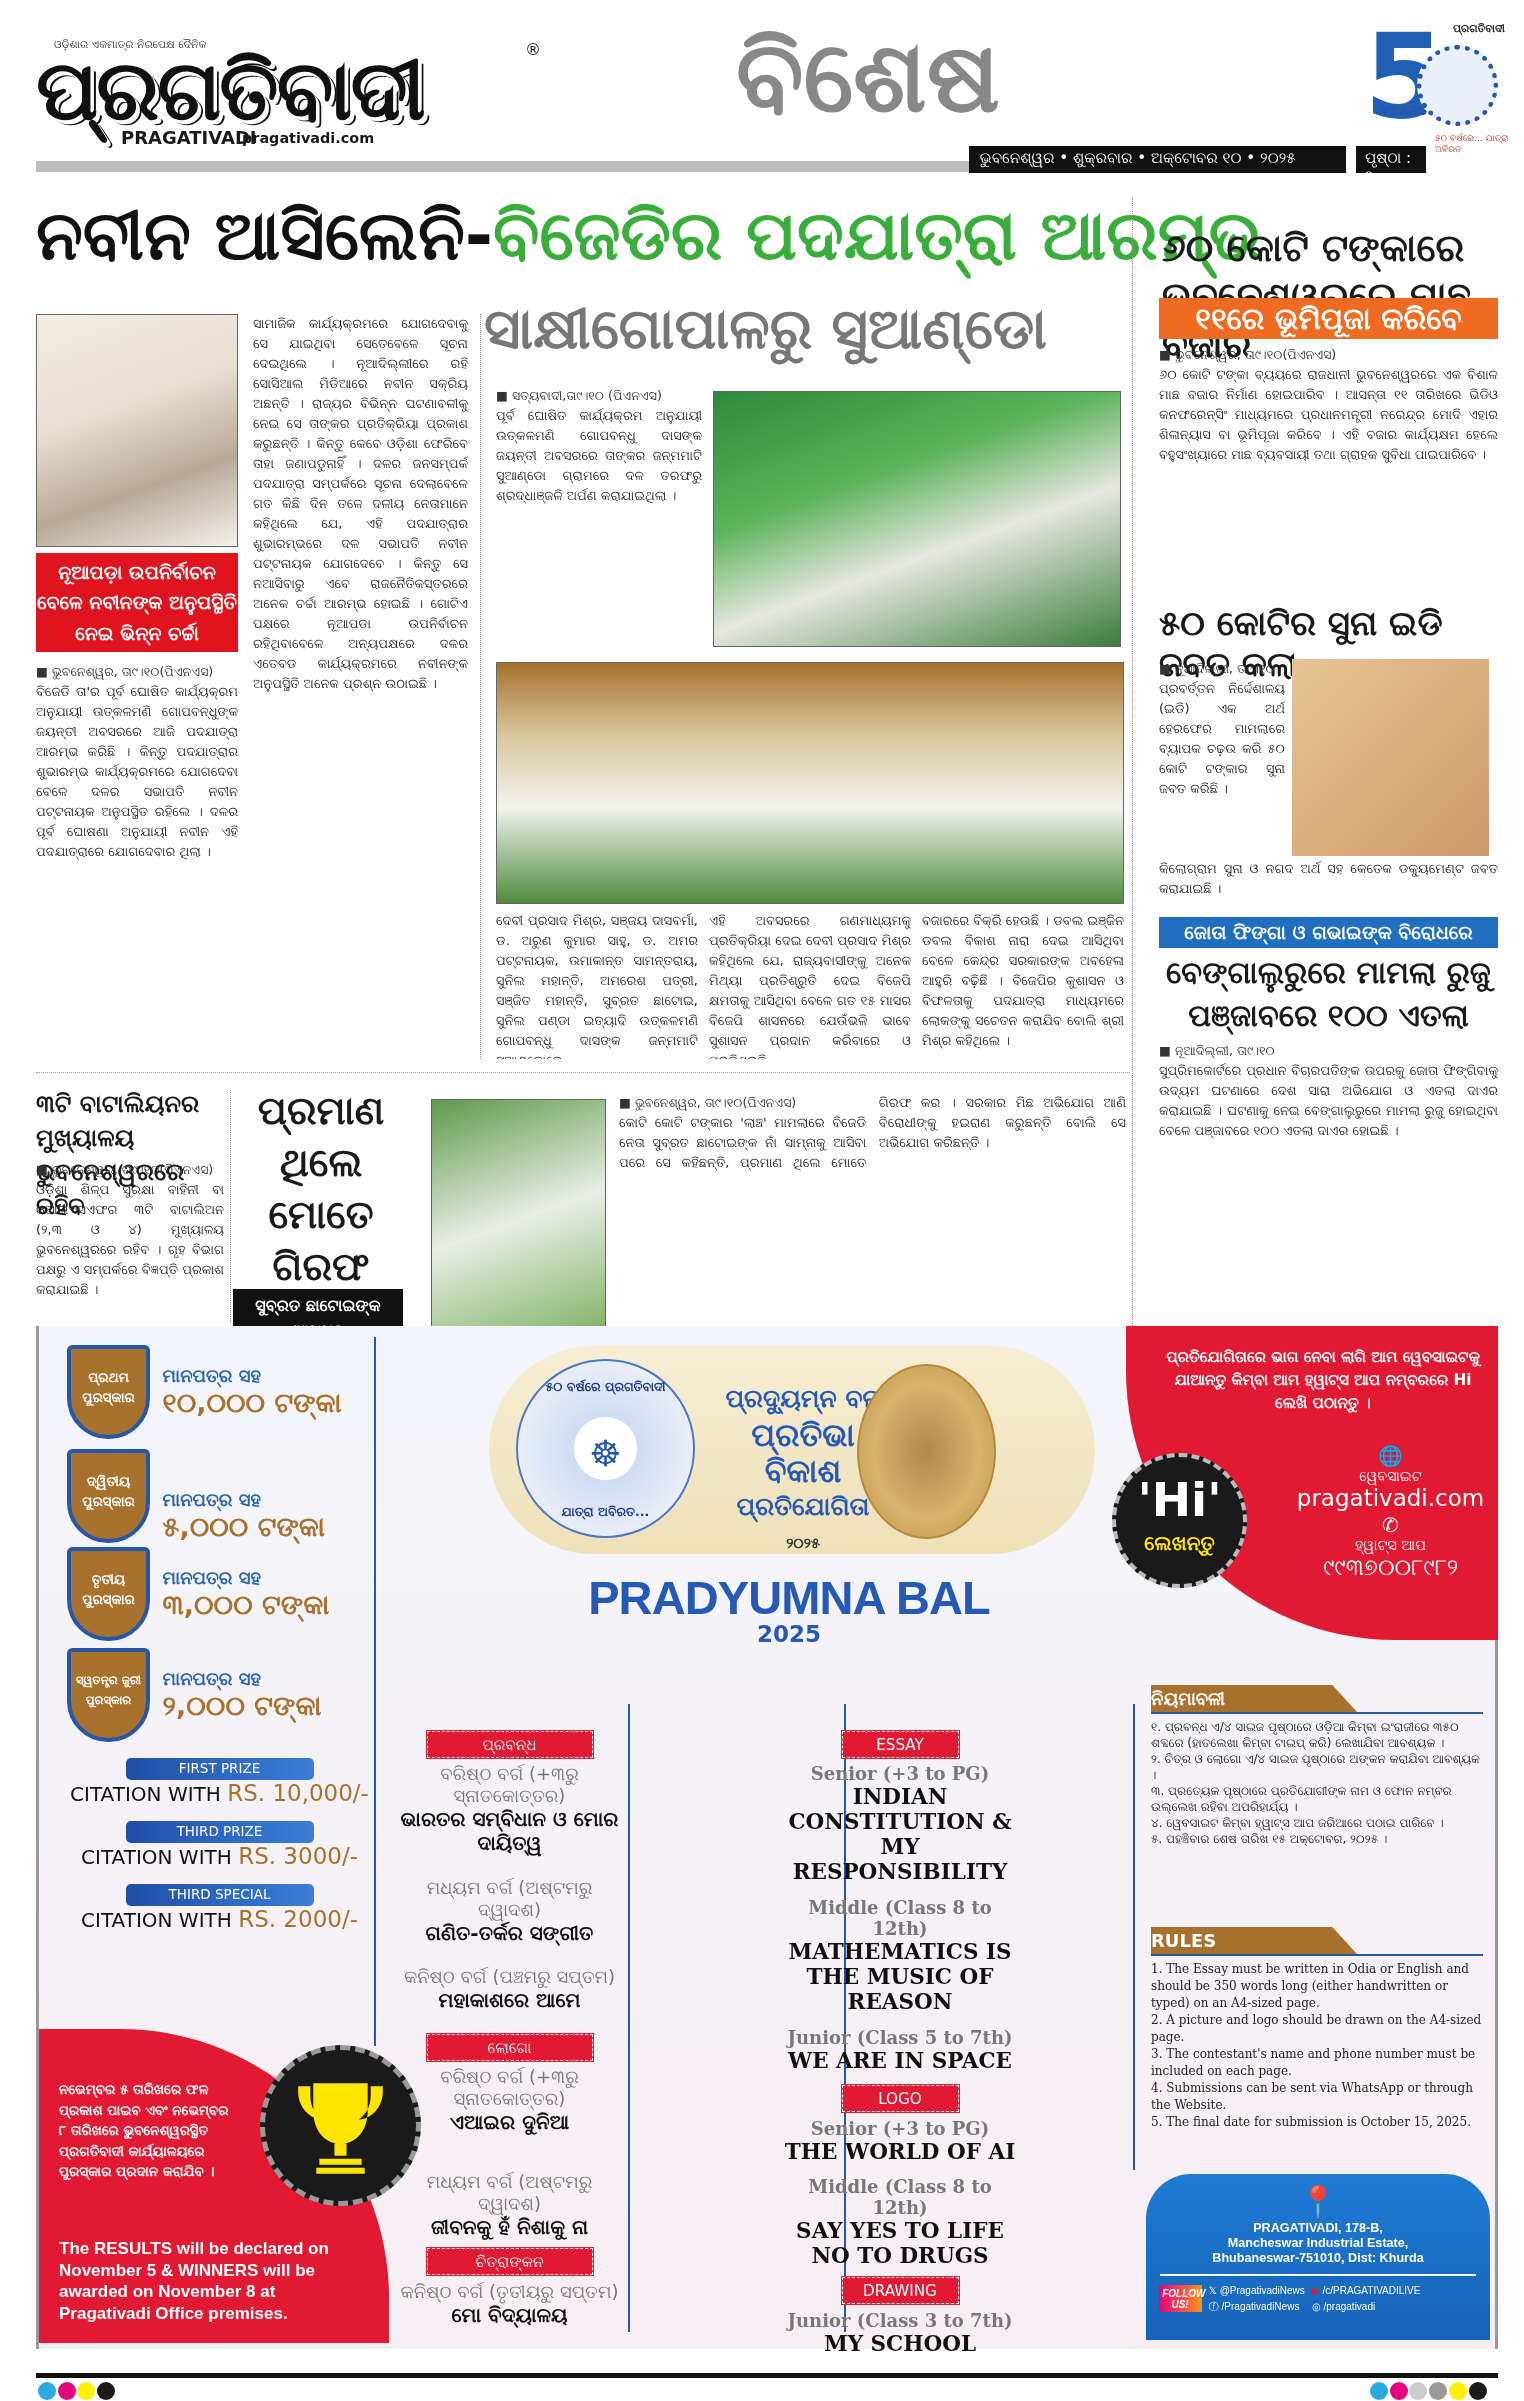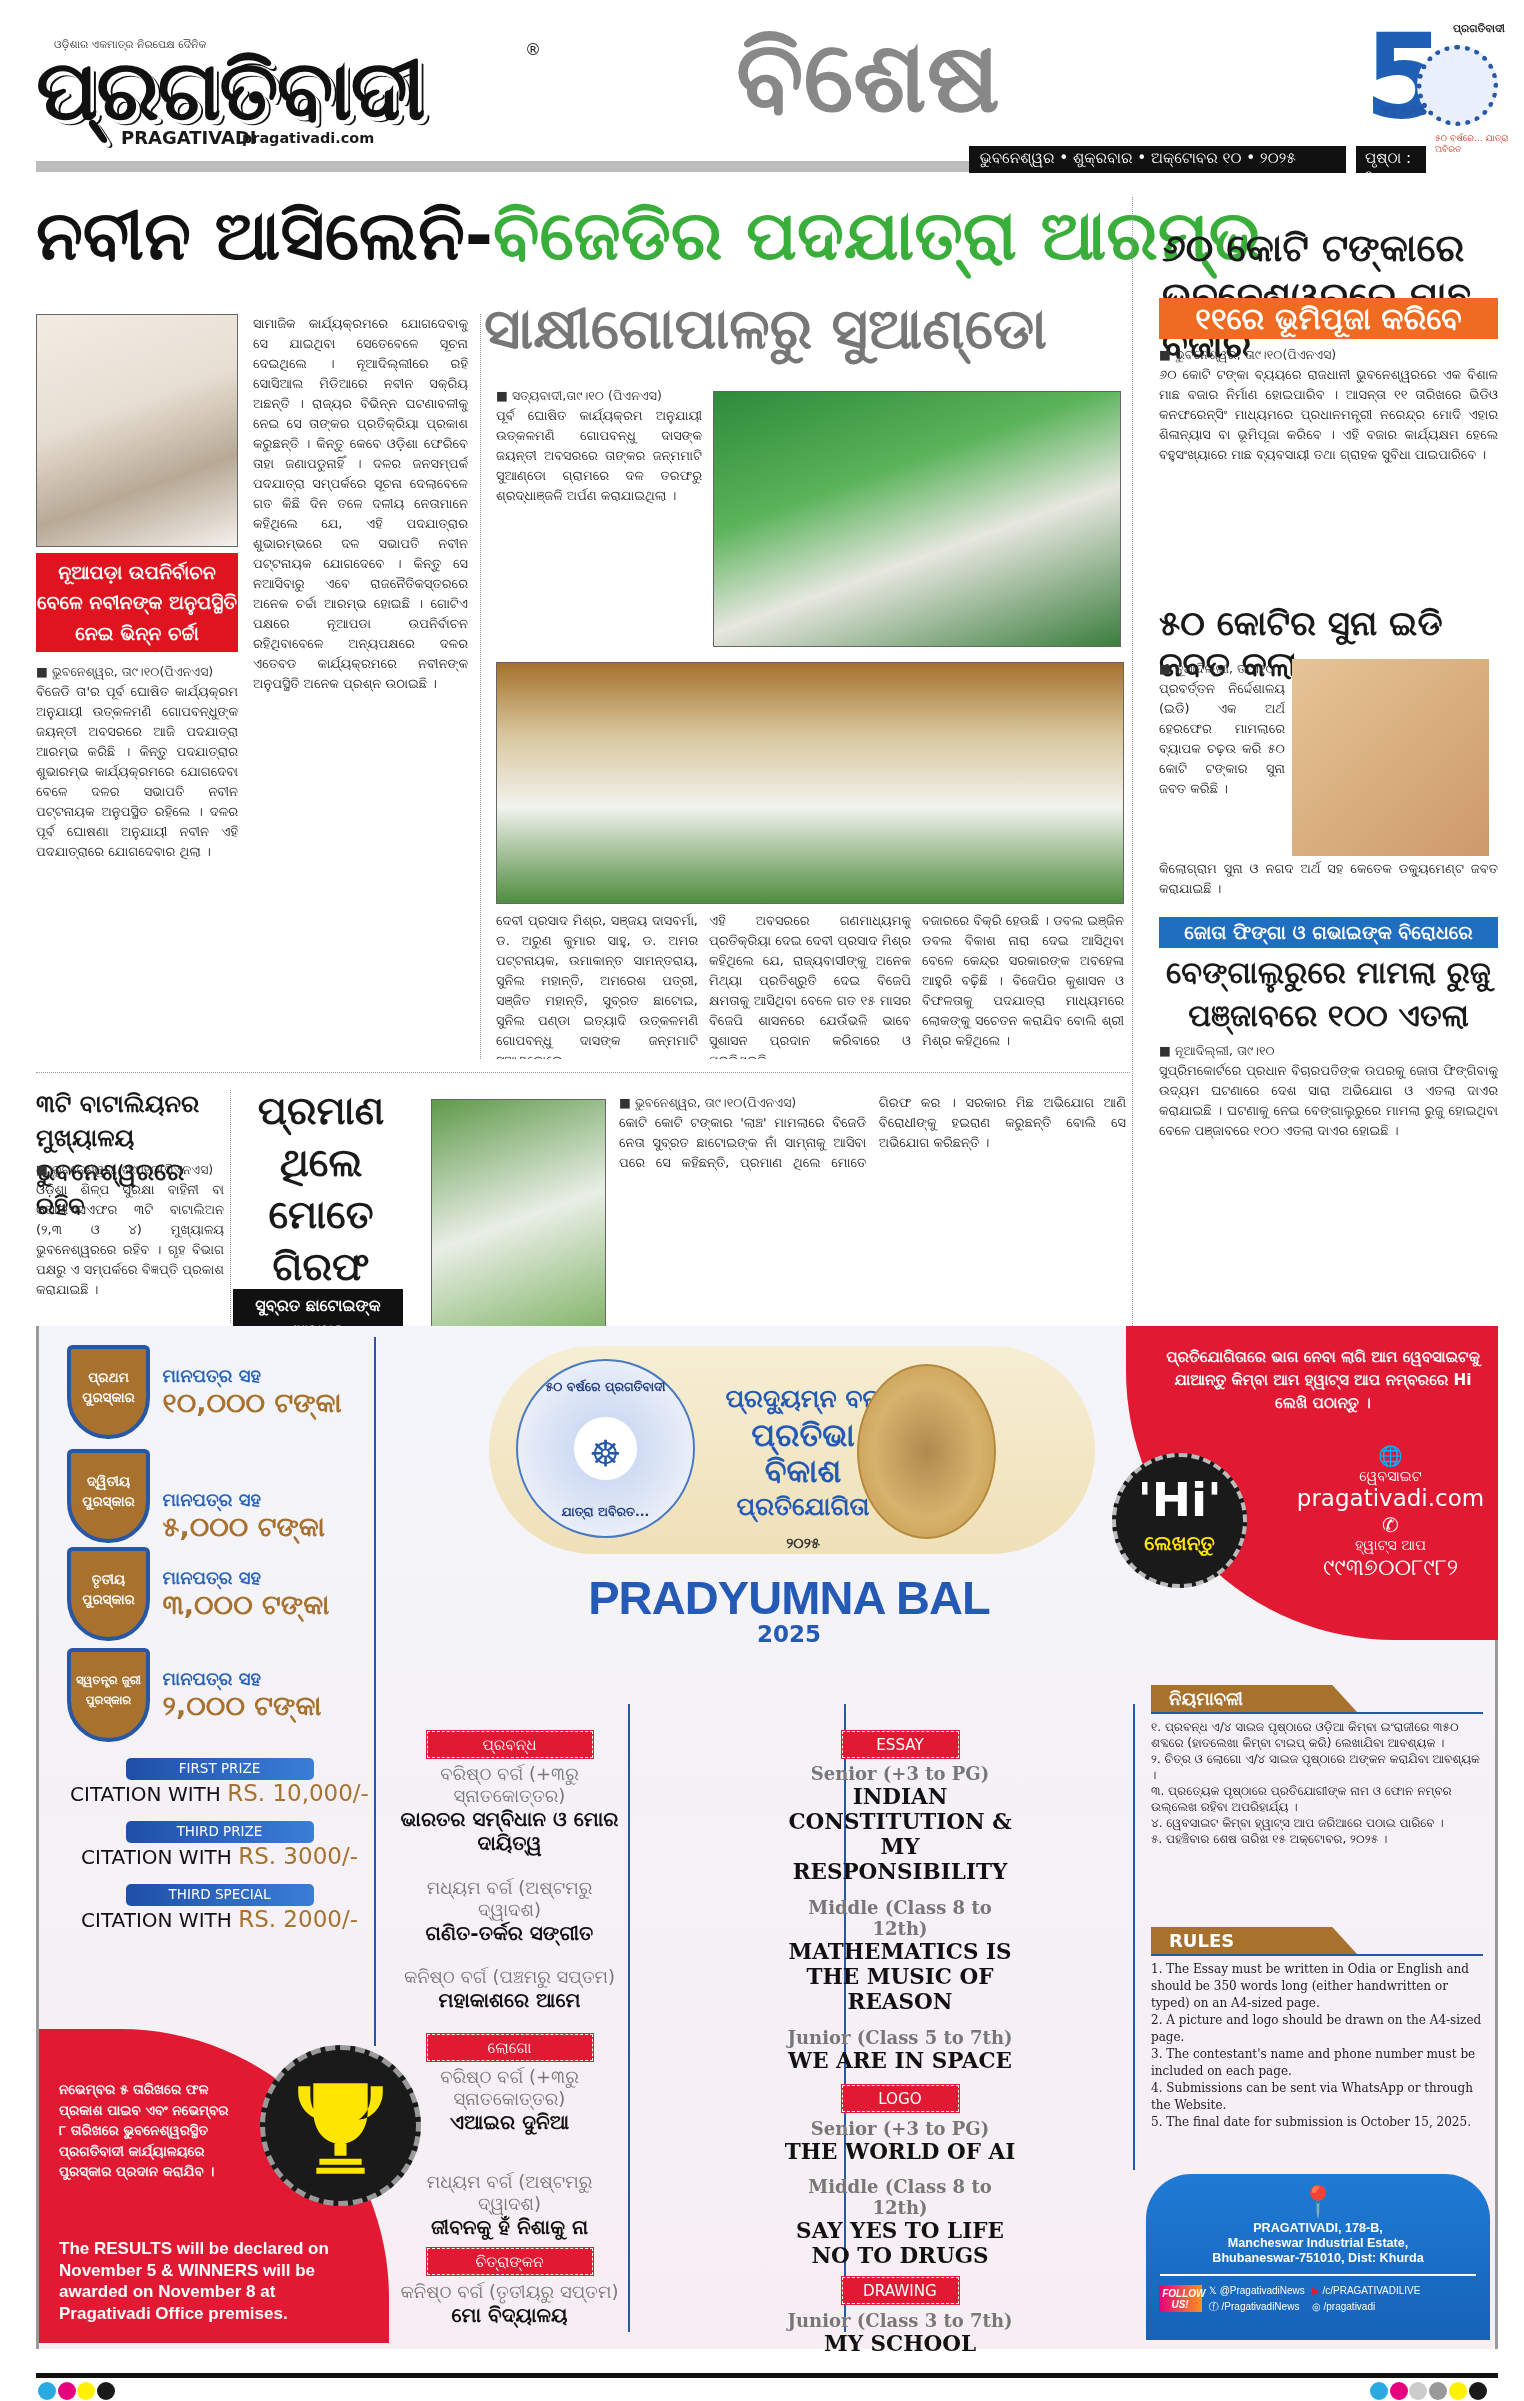--- a/index.html
+++ b/index.html
@@ -60,21 +60,21 @@
 .banner-title{left:709px;top:1381px;width:188px;text-align:center;color:#2559b6;font-weight:bold;line-height:36px}
 .banner-photo{left:857px;top:1364px;width:139px;height:175px;border-radius:50%;background:radial-gradient(#b0894f 0%,#d6b26c 55%,#c3974a 100%);border:2.7px solid #b58a3c}
 .big-en{left:466px;top:1574px;width:646px;text-align:center;font-weight:bold;color:#2559b6;line-height:47px}
 .cat-pill{width:166px;height:27px;background:#e11932;color:#fff;text-align:center;line-height:27px;font-size:15.2px;border:1.8px dashed #fff;outline:1.8px solid #e11932}
 .cat-sub{color:#777;font-size:18px}
 .cat-topic{color:#111;font-weight:bold;font-size:20px}
 .en-sub{color:#777;font-size:18px;font-weight:bold;font-family:"DejaVu Serif",serif}
 .en-topic{color:#111;font-size:21.5px;font-weight:bold;font-family:"DejaVu Serif",serif;line-height:25px}
 .red-right{left:1126px;top:1326px;width:372px;height:314px;background:#e11932;border-radius:0 0 0 269px}
 .hi-circle{left:1112px;top:1453px;width:135px;height:135px;border-radius:50%;background:#1a1a1a;border:4.5px dashed #bbb;color:#fff;text-align:center}
-.rules-head{width:206px;height:27px;background:#a8712d;color:#fff;font-size:18px;font-weight:bold;line-height:27px;padding-left:18px;clip-path:polygon(0 0,88% 0,100% 100%,0 100%)}
+.rules-head{width:206px;height:27px;background:#a8712d;color:#fff;font-size:18px;font-weight:bold;line-height:27px;padding-left:0;clip-path:polygon(0 0,88% 0,100% 100%,0 100%)}
 .rule-item{font-size:12px;line-height:16px;color:#222}
 .en-rule{font-family:"DejaVu Serif",serif;font-size:12px;line-height:17px;color:#222}
 .addr-box{left:1146px;top:2174px;width:344px;height:166px;background:linear-gradient(180deg,#1f7bd4,#1662b8);border-radius:45px 45px 0 0;color:#fff;text-align:center}
 .red-left{left:39px;top:2029px;width:350px;height:314px;background:#e11932;border-radius:0 269px 0 0}
 .trophy-circle{left:260px;top:2045px;width:161px;height:161px;border-radius:50%;background:#1a1a1a;border:5.4px dashed #999}
 .bottom-bar{left:36px;top:2373px;width:1462px;height:5.4px;background:#111}
 .color-dot{width:18px;height:18px;border-radius:50%;display:inline-block;margin-left:1.8px}
 </style>
 </head>
 <body>

